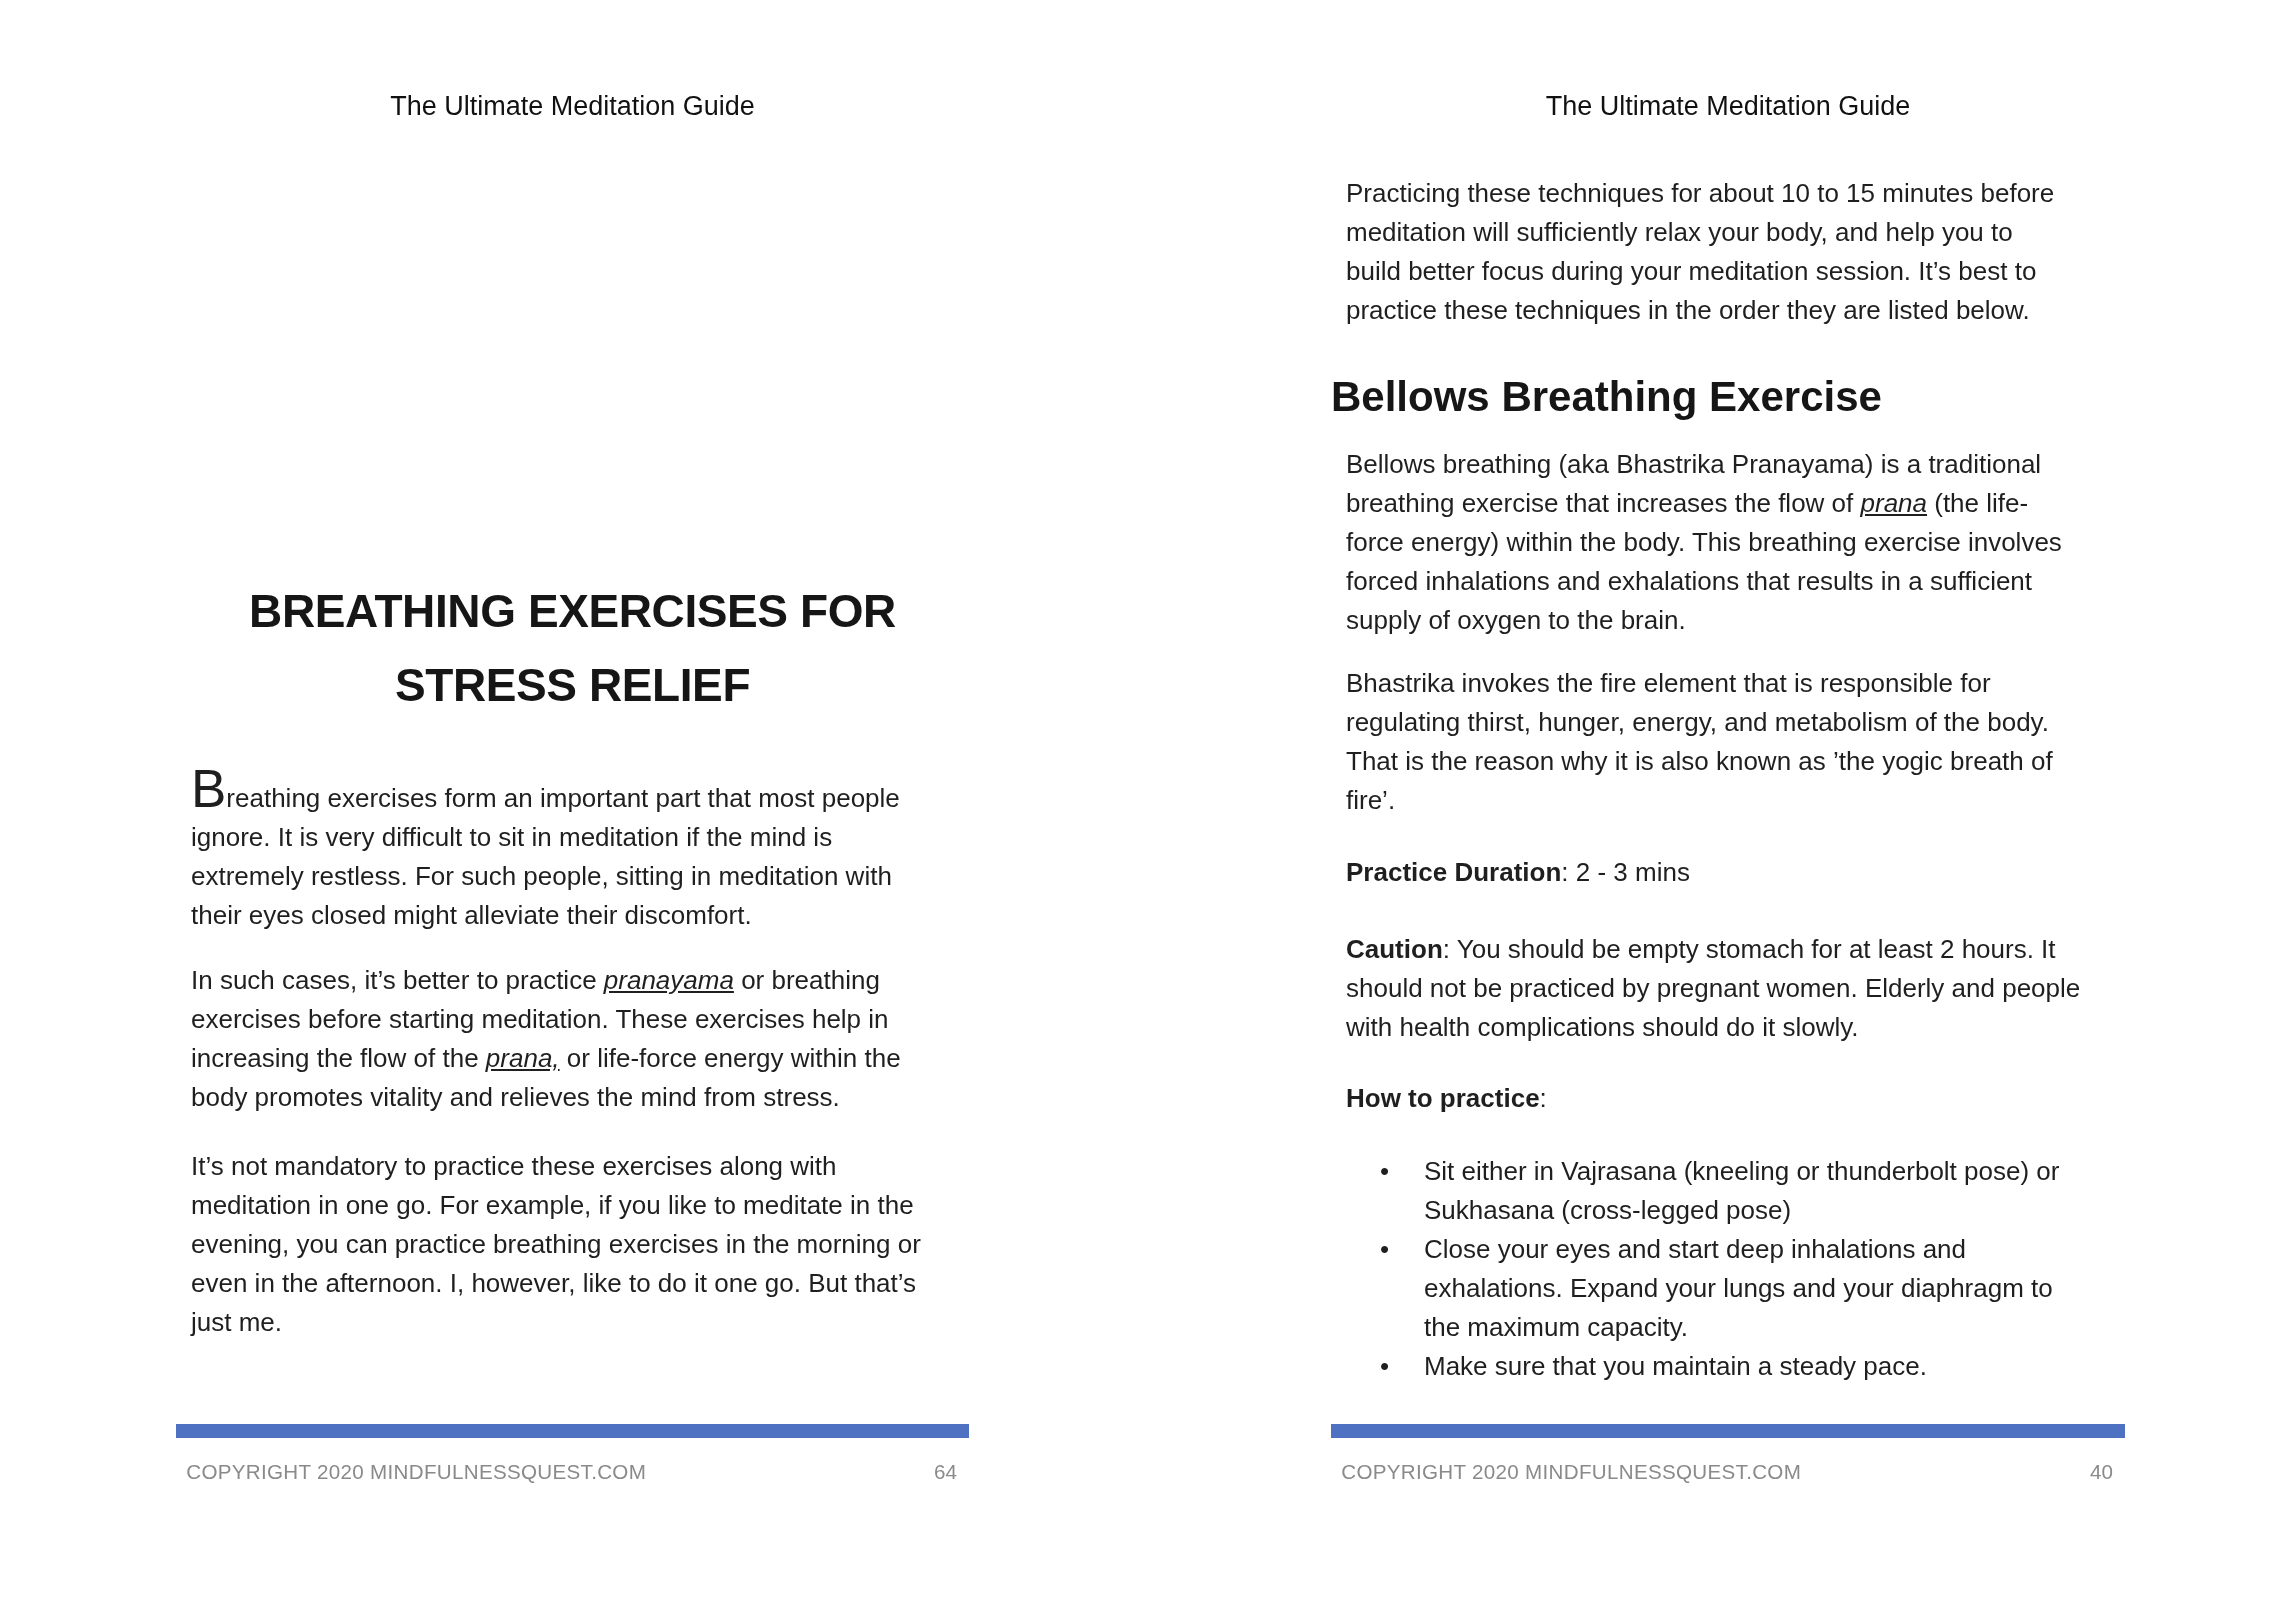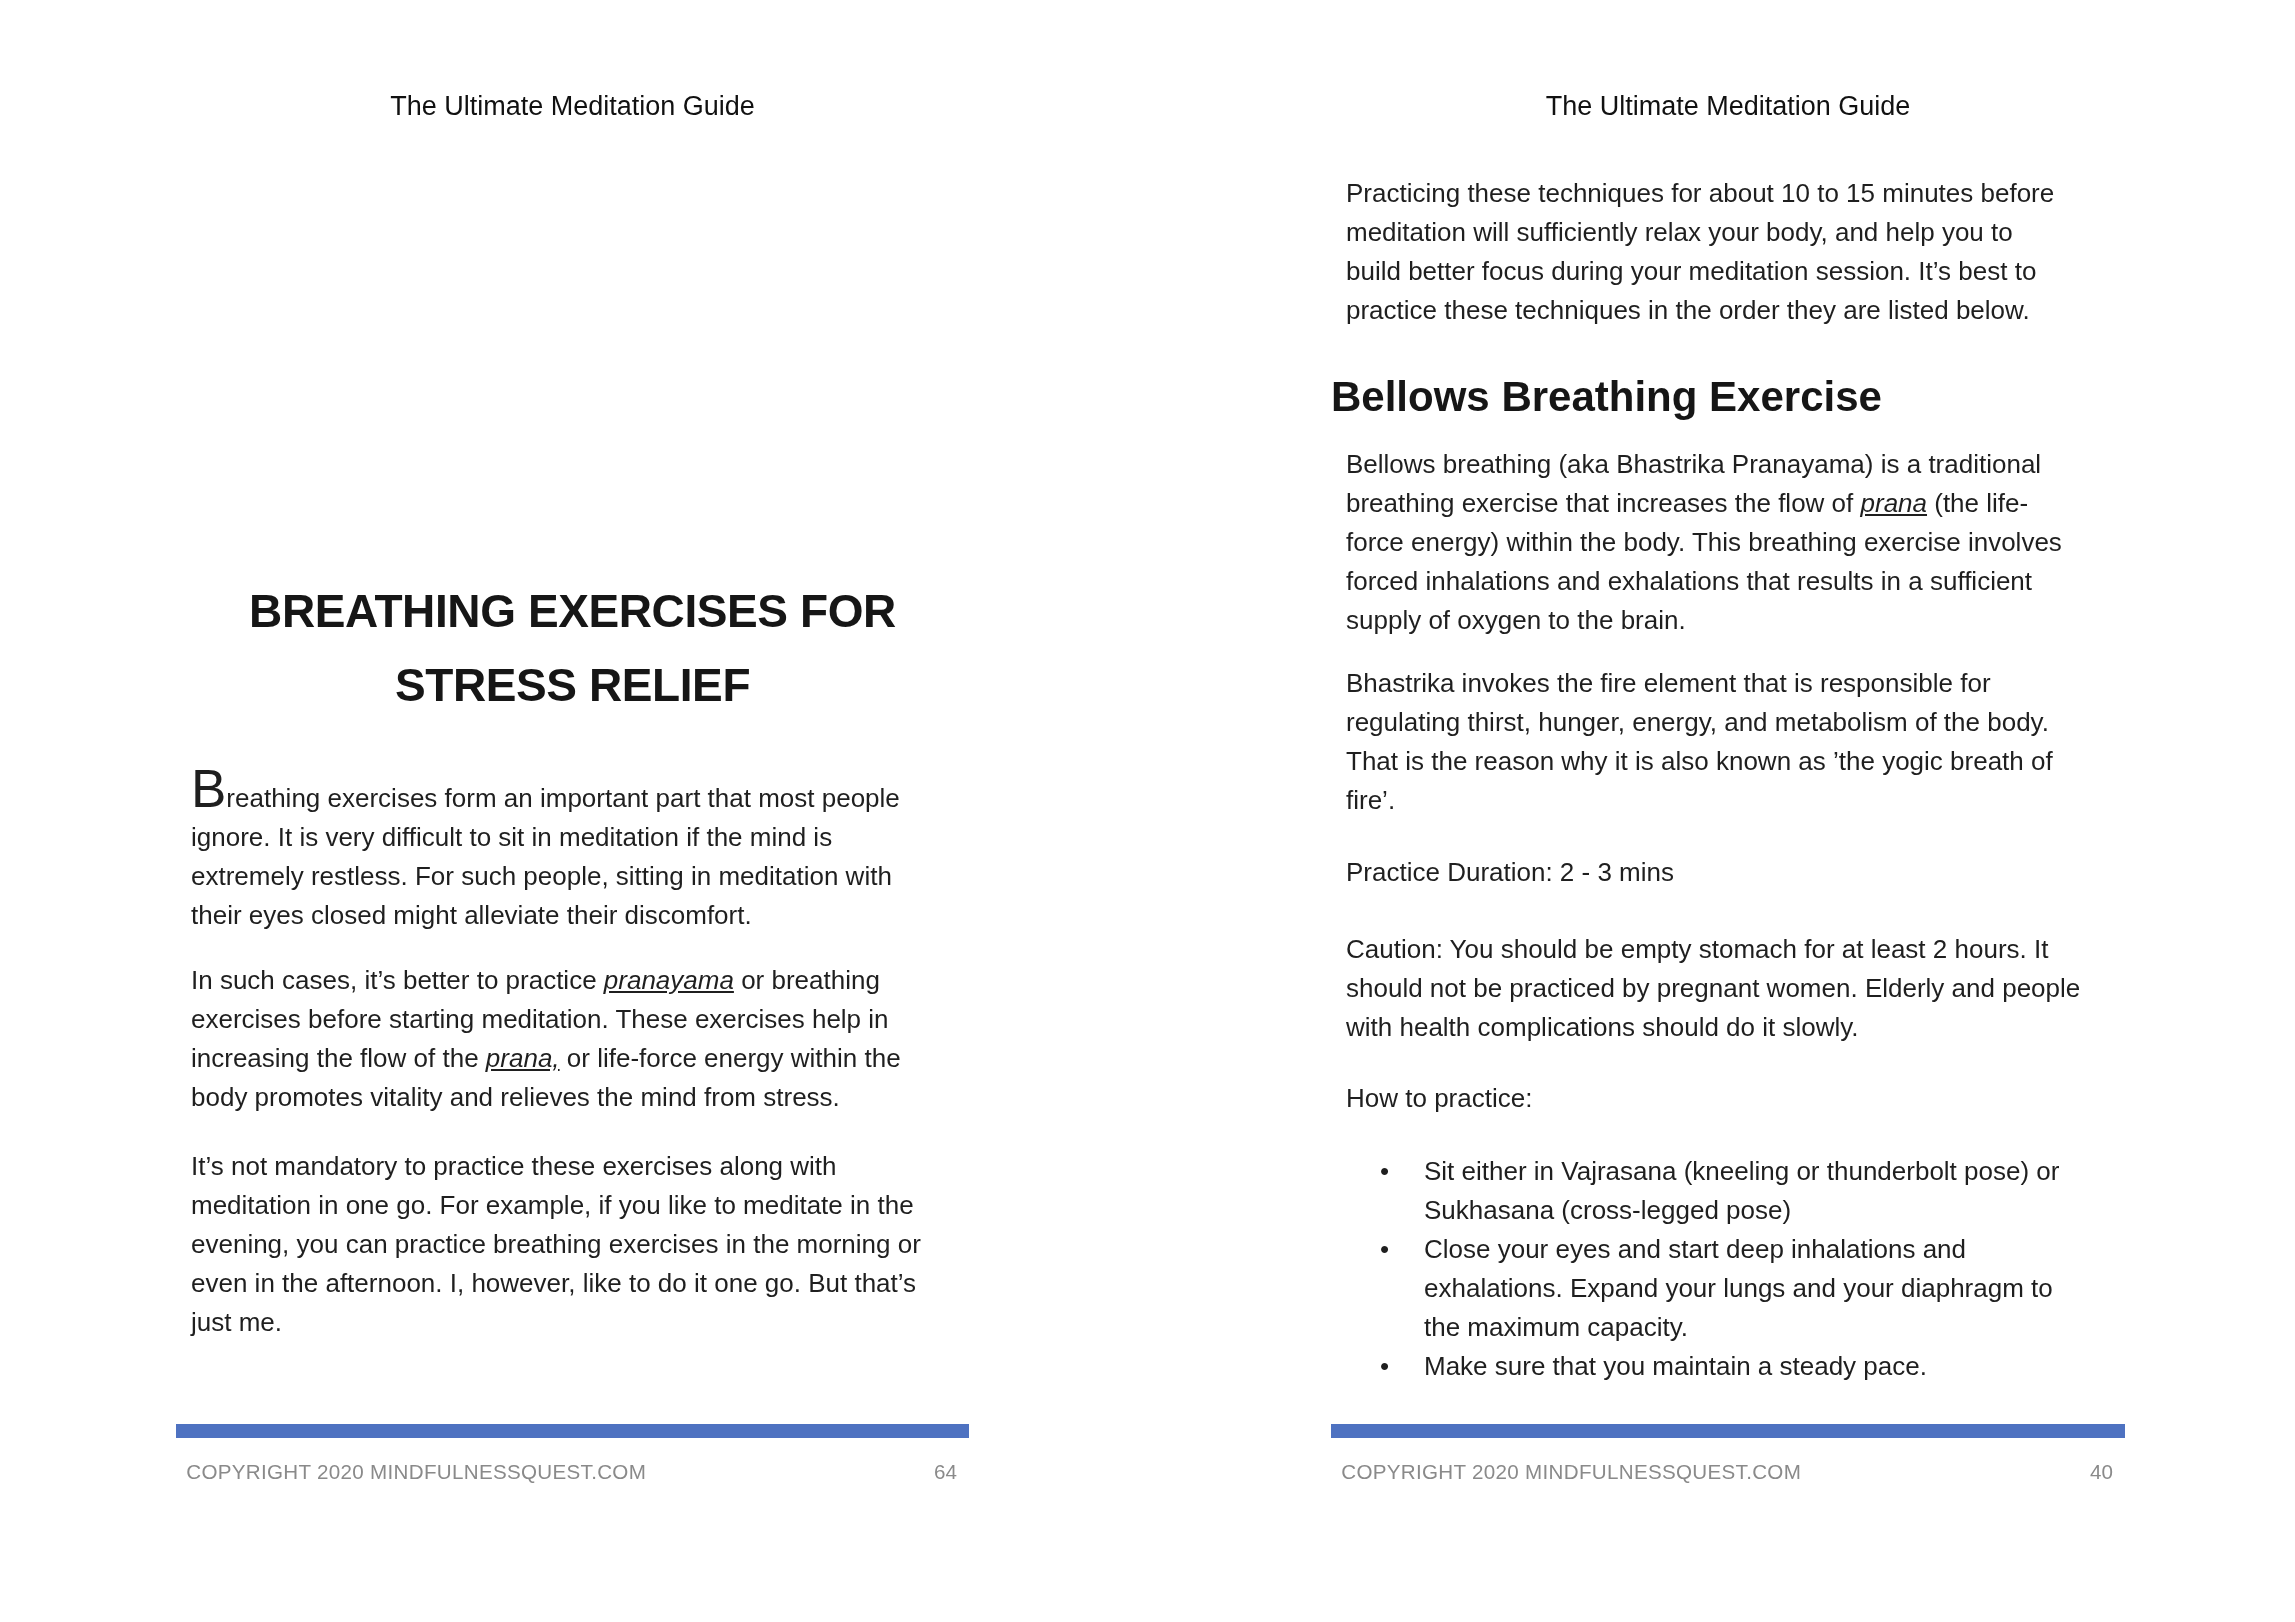--- a/index.html
+++ b/index.html
@@ -118,21 +118,21 @@
     left: 10.3px;
     top: 0;
     letter-spacing: 0.3px;
   }
   .pagenum {
     position: absolute;
     right: 12px;
     top: 0;
   }
   i { font-style: italic; text-decoration: underline; }
-  b { font-weight: normal; text-align: center; }
+  b { font-weight: bold; text-align: center; }
 </style>
 </head>
 <body>
 
 <section class="page" id="page-left">
   <div class="running-header">The Ultimate Meditation Guide</div>
 
   <h1 class="chapter-title">BREATHING EXERCISES FOR<br>STRESS RELIEF</h1>
 
   <p class="body lp1"><span class="drop-cap">B</span><span>reathing exercises form an important part that most people<br>ignore. It is very difficult to sit in meditation if the mind is<br>extremely restless. For such people, sitting in meditation with<br>their eyes closed might alleviate their discomfort.</span></p>

